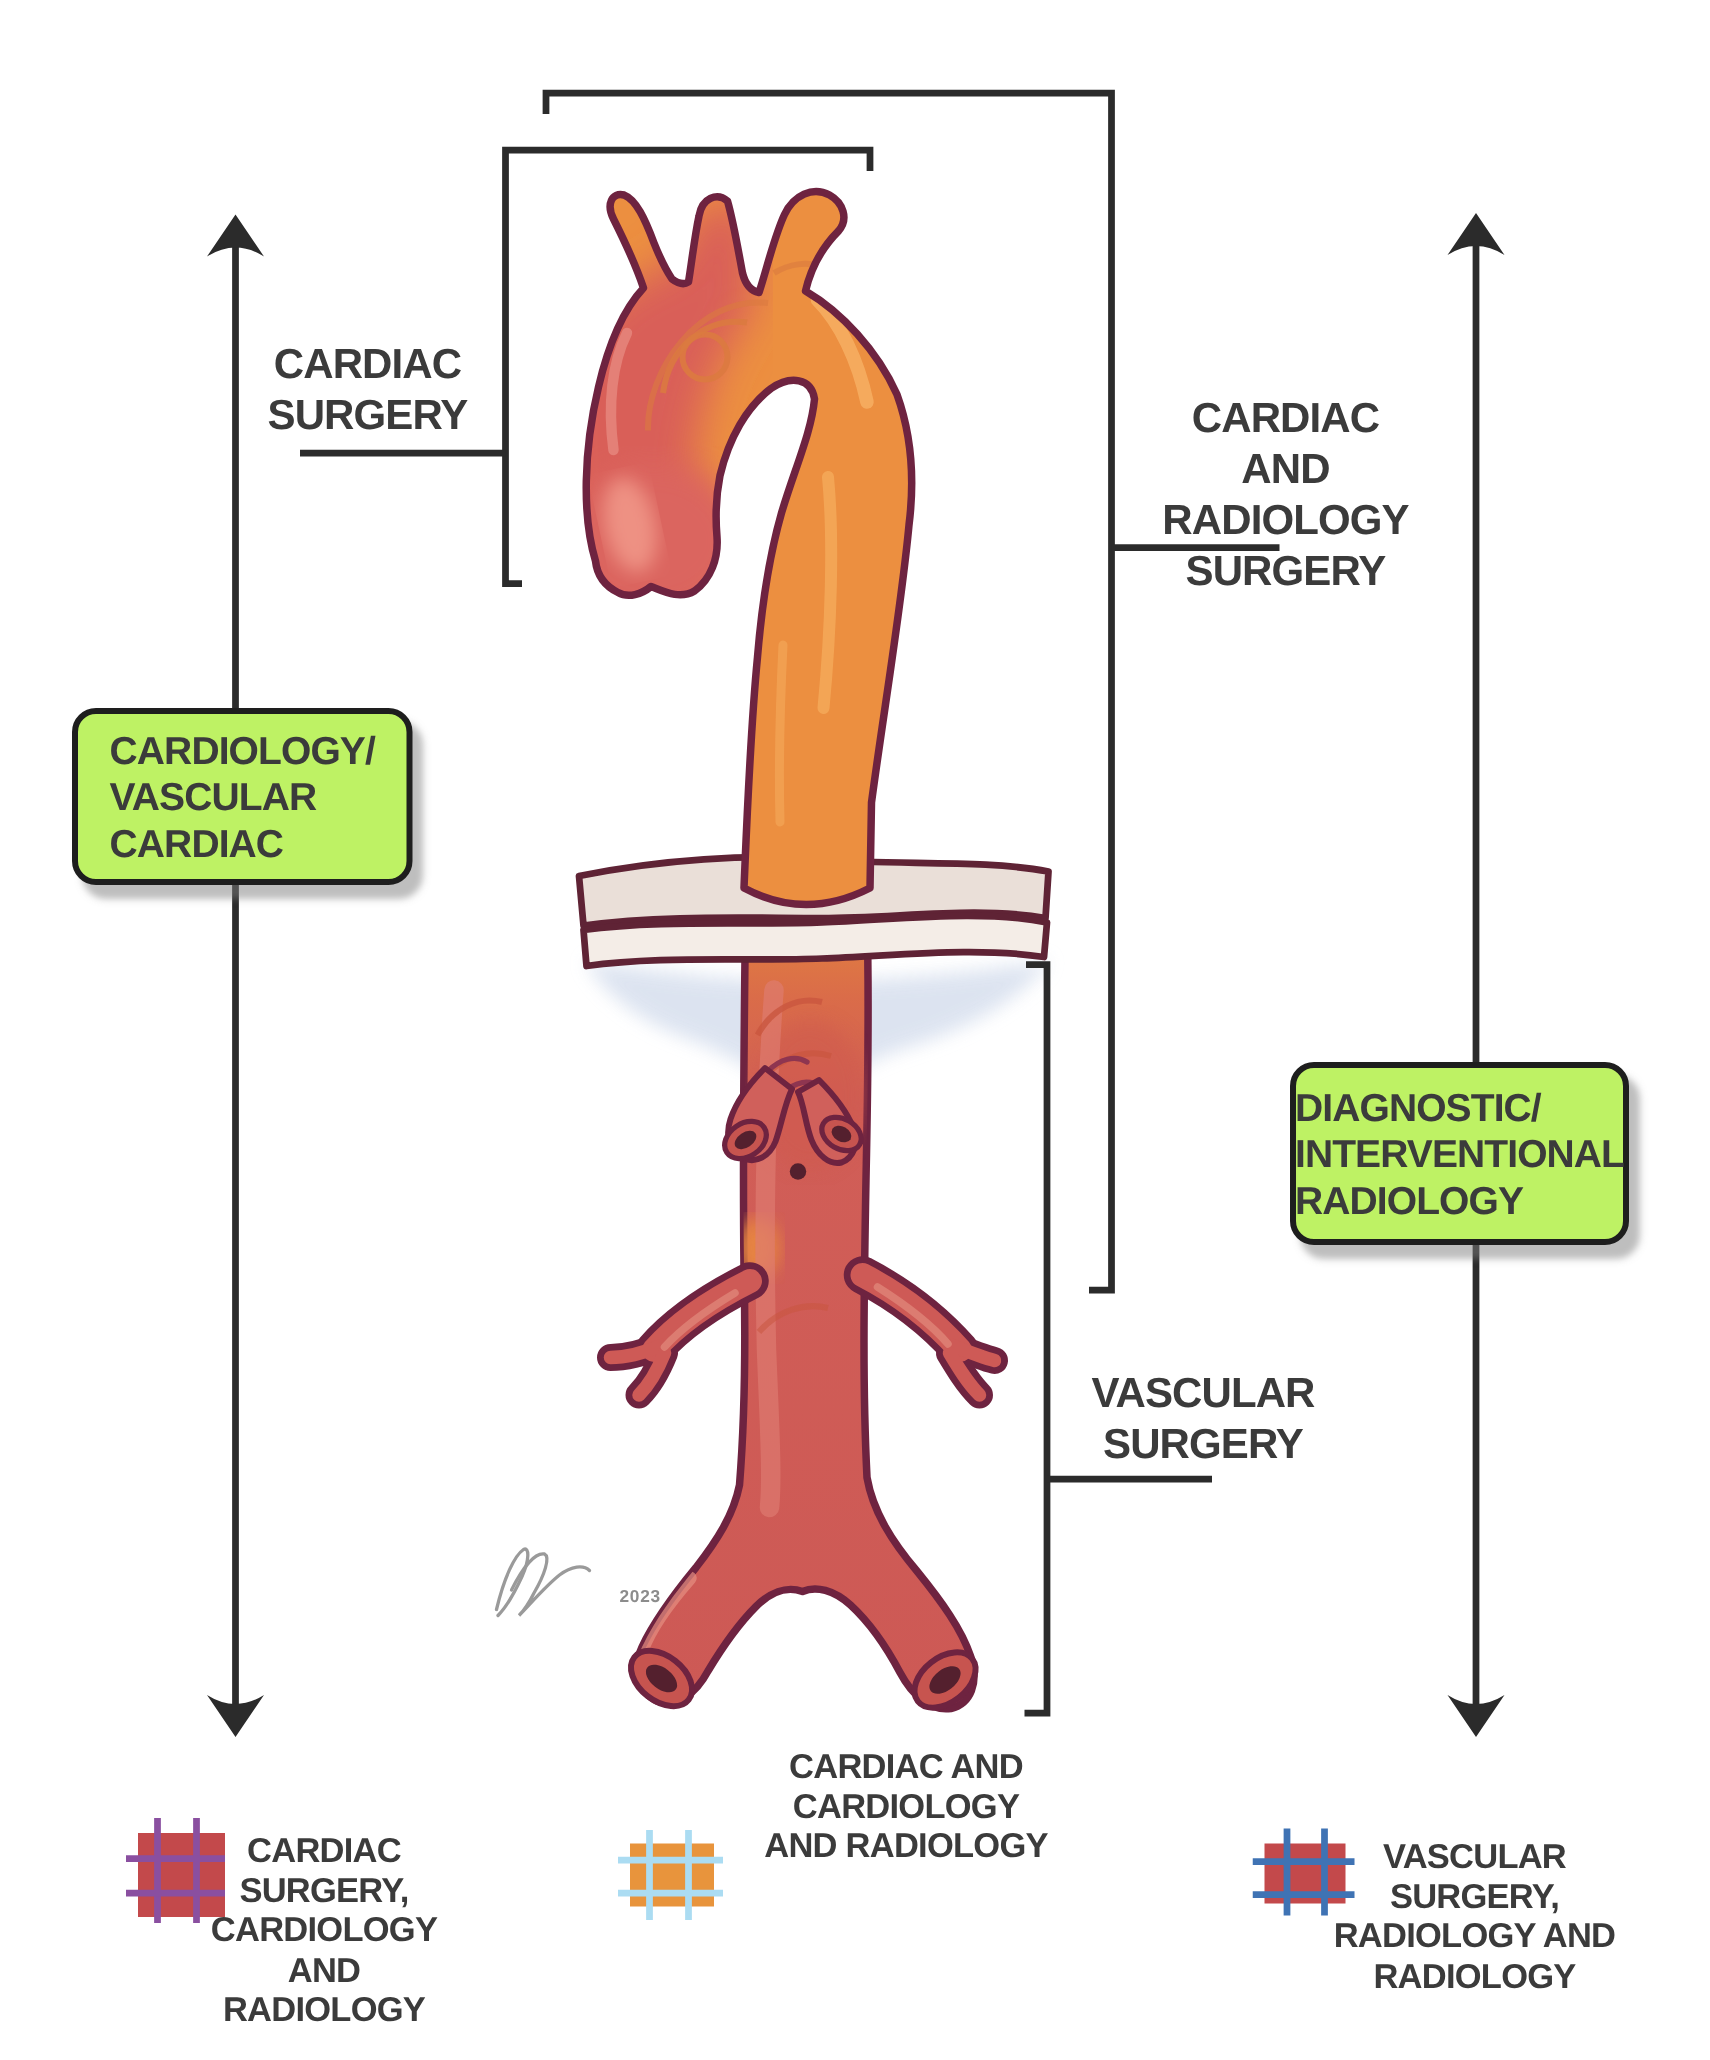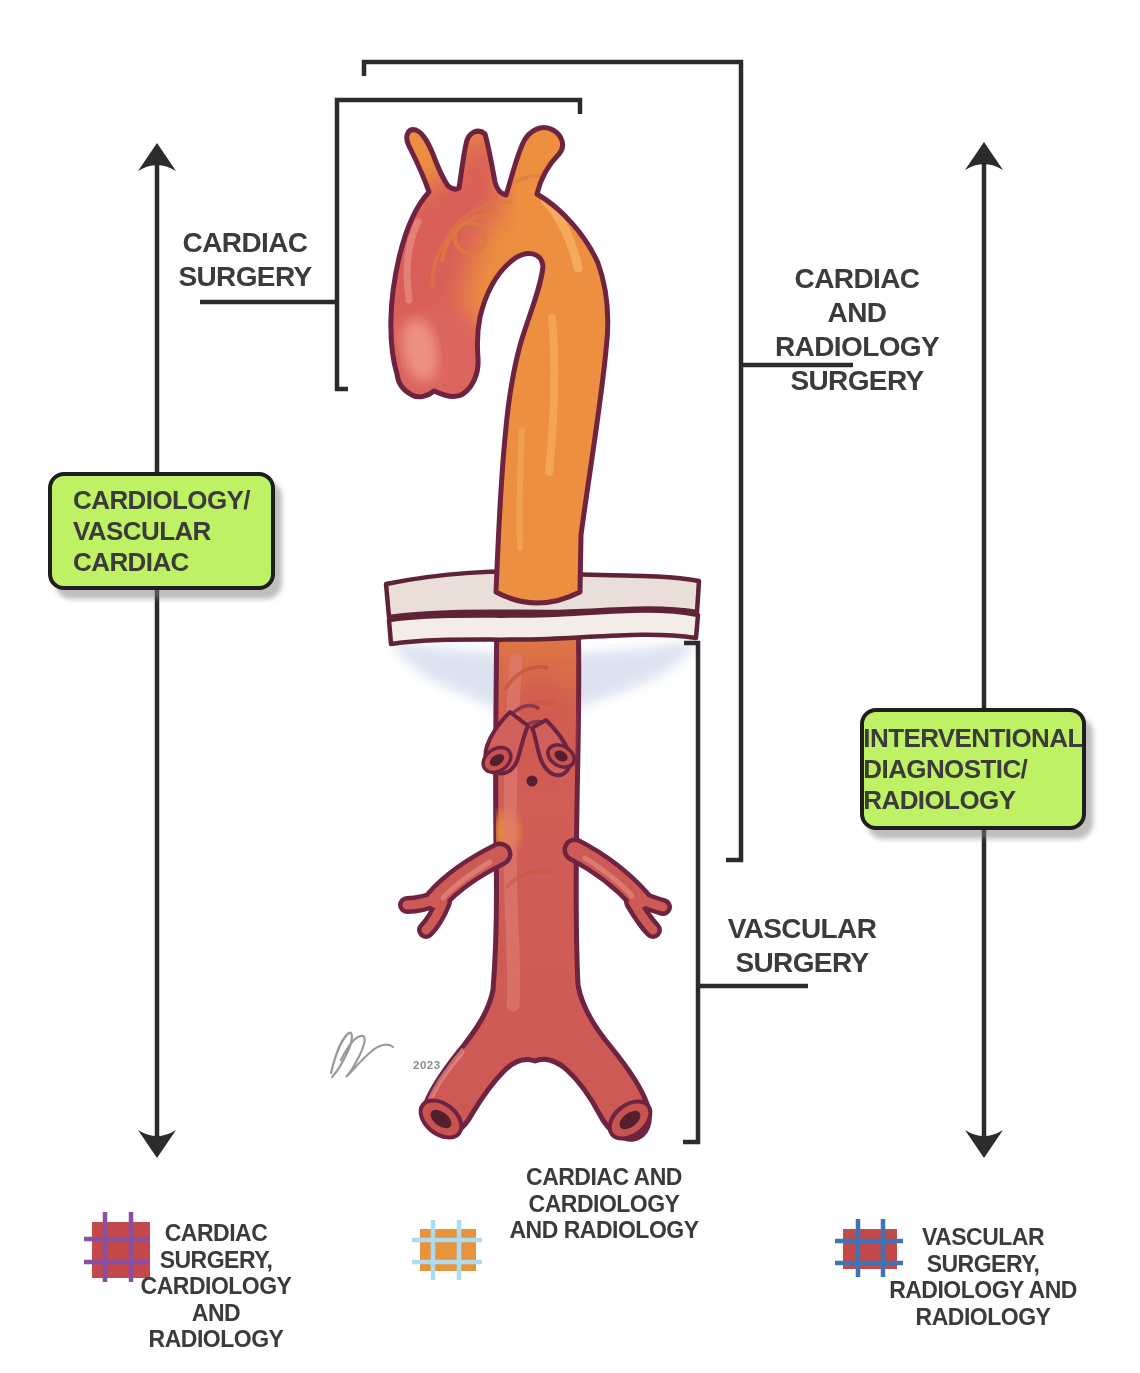--- a/index.html
+++ b/index.html
@@ -197,22 +197,22 @@
   <div class="specbox" style="left:48px;top:472px;width:219px;height:110px;">
     <div>
       <span>CARDIOLOGY/</span>
       <span>VASCULAR</span>
       <span>CARDIAC</span>
     </div>
   </div>
 
   <div class="specbox" style="left:860px;top:708px;width:218px;height:114px;">
     <div>
+      <span>DIAGNOSTIC/</span>
       <span>INTERVENTIONAL</span>
-      <span>DIAGNOSTIC/</span>
       <span>RADIOLOGY</span>
     </div>
   </div>
 
   <div class="sig-year" style="left:370px;top:1059px;">2023</div>
 
   <div>
 
     <svg class="abs" style="left:84px;top:1210px;" width="76" height="76" viewBox="0 0 76 76">
       <rect x="8" y="12" width="58" height="56" fill="#c3494b"></rect>

